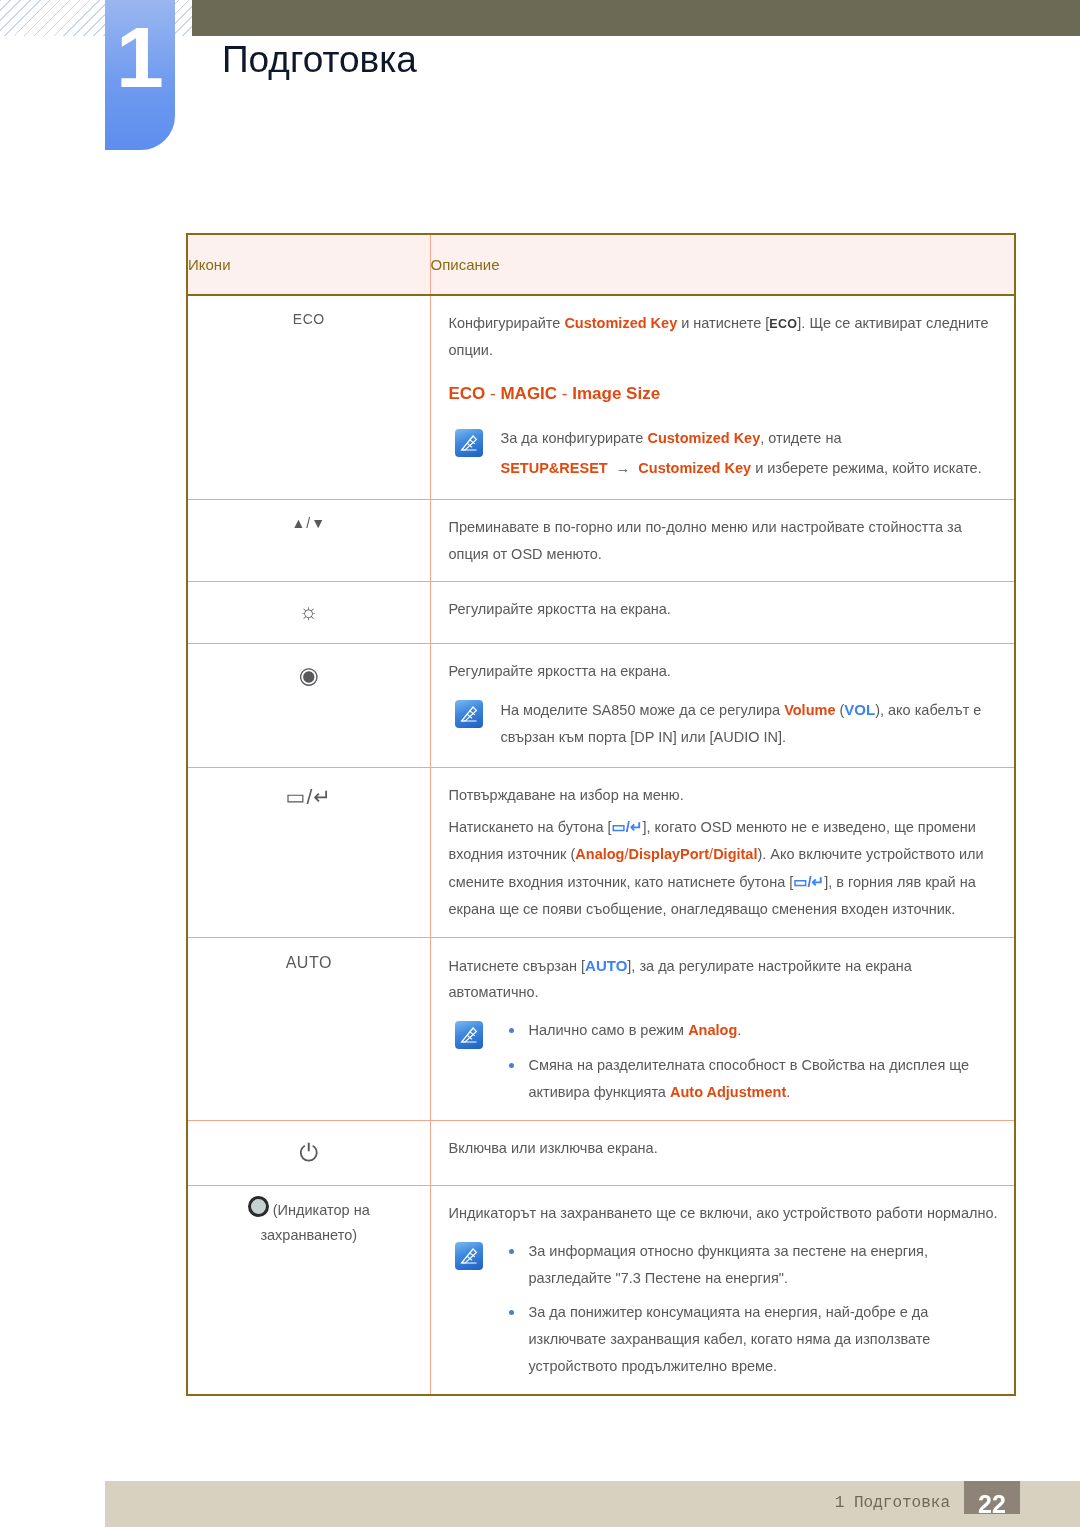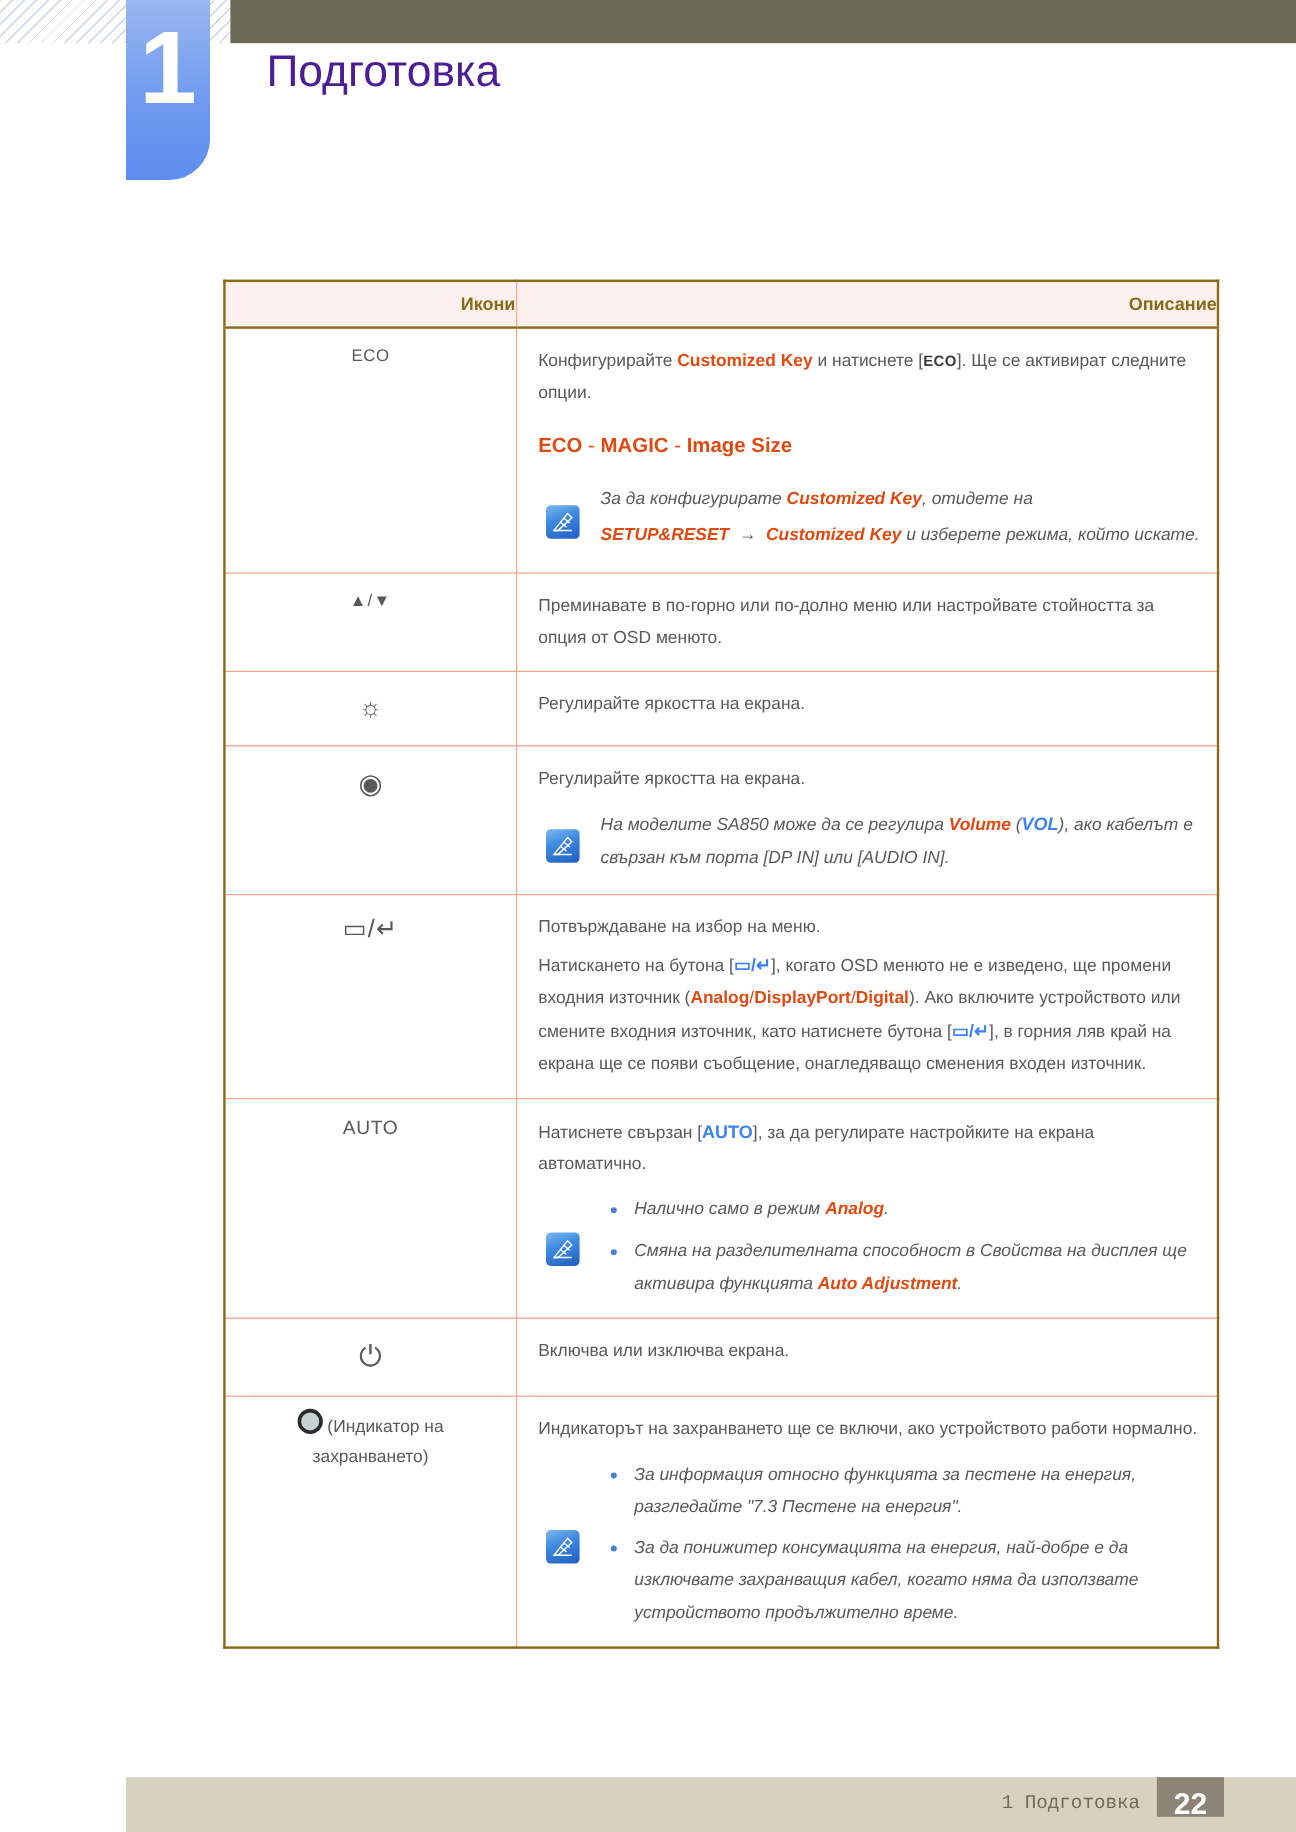--- a/index.html
+++ b/index.html
@@ -57,21 +57,21 @@
     font-size: 86px;
     font-weight: bold;
     color: #ffffff;
     line-height: 1;
     font-family: "Liberation Sans", sans-serif;
   }
   .chapter-title {
     position: absolute;
     left: 222px; top: 39px;
     font-size: 37px;
-    color: #4c1d95;
+    color: #0f172a;
     font-family: "Liberation Sans", sans-serif;
     letter-spacing: 0px;
   }
 
   
   #spec-table {
     position: absolute;
     left: 186px;
     top: 233px;
     width: 828px;
@@ -79,25 +79,25 @@
     table-layout: fixed;
     border: 2px solid #8a6a15;
   }
   #spec-table col.c-icon { width: 243px; }
   #spec-table col.c-desc { width: 585px; }
 
   #spec-table th {
     background: #fdf1ef;
     color: #8a6a15;
     font-size: 15px;
-    font-weight: bold;
-    padding: 10px 0;
+    font-weight: normal;
+    padding: 21px 0;
     border-right: 1px solid #f2a98f;
     border-bottom: 2px solid #8a6a15;
-    text-align: right;
+    text-align: left;
     font-family: "Liberation Sans", sans-serif;
   }
   #spec-table th:last-child { border-right: none; }
 
   #spec-table td {
     border-top: 1px solid #f0a68c;
     border-right: 1px solid #f0a68c;
     vertical-align: top;
     font-size: 14.5px;
     color: #59595b;
@@ -137,23 +137,22 @@
     color: #e04a11;
     font-weight: bold;
     font-size: 17px;
     margin: 14px 0 16px 0;
   }
   .sep { color: #e04a11; font-weight: normal; }
 
   
   .note {
     display: flex;
-    align-items: center;
+    align-items: flex-start;
     margin-top: 11px;
-    font-style: italic;
   }
   .note-icon {
     flex: 0 0 auto;
     width: 28px;
     height: 28px;
     margin: 4px 18px 0 6px;
     border-radius: 4px;
     background: linear-gradient(160deg, #7db9f0 0%, #3f8ae0 40%, #1f5fc0 100%);
     position: relative;
     overflow: hidden;

